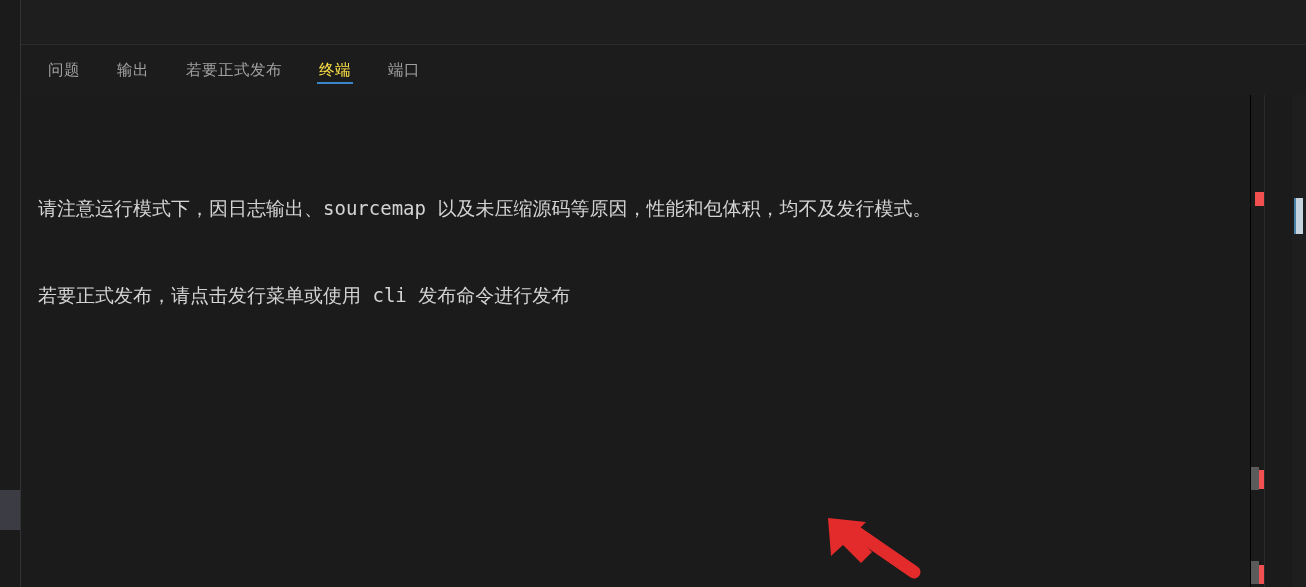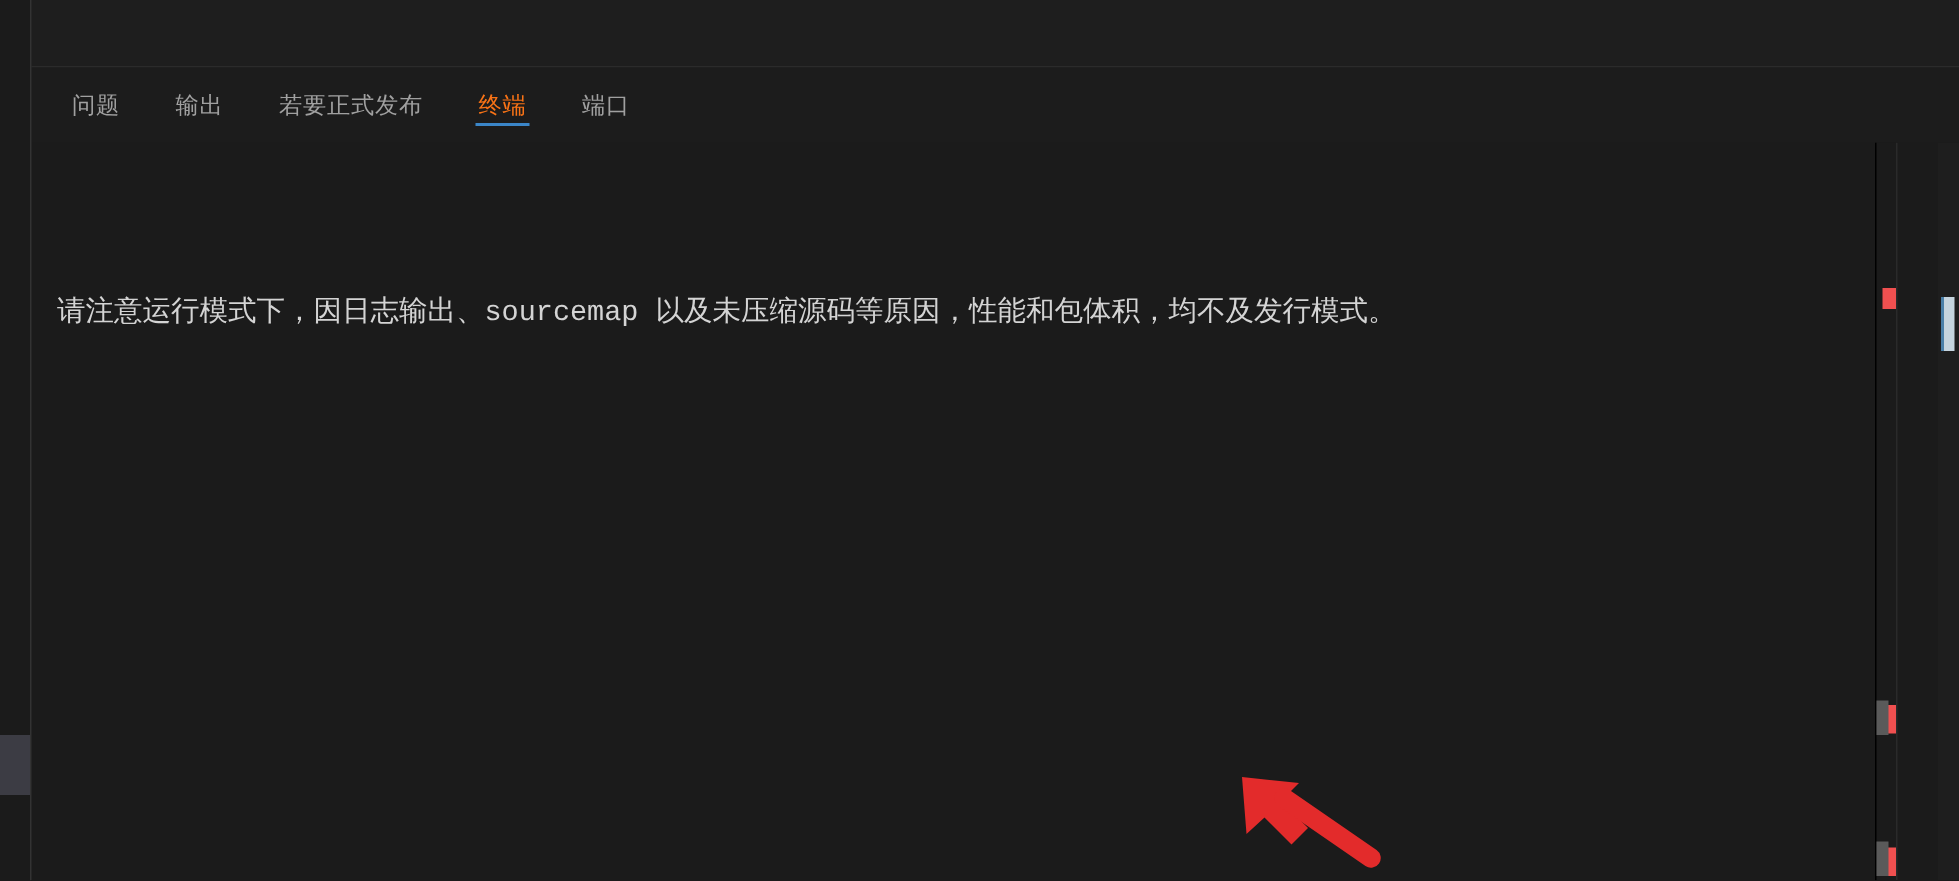--- a/index.html
+++ b/index.html
@@ -74,21 +74,21 @@
     align-items: center;
     padding: 0 12px;
     margin-right: 13px;
     font-size: 15.5px;
     color: #a0a0a0;
     letter-spacing: .5px;
     cursor: pointer;
     user-select: none;
     white-space: nowrap;
   }
-  .tab.active { color: #f97316; }
+  .tab.active { color: #fde047; }
   .tab.active::after {
     content: "";
     position: absolute;
     left: 10px; right: 10px;
     bottom: 11px;
     height: 2px;
     background: #3b86c8;
   }
 
   
@@ -104,21 +104,21 @@
     top: 12px;
     right: 58px;
     bottom: 0;
     font-family: "DejaVu Sans Mono", "Liberation Mono", monospace;
     font-size: 19px;
     line-height: 29px;
     color: #cccccc;
     white-space: pre-wrap;
     word-break: break-all;
   }
-  .ln { min-height: 29px; font-family: Liberation Mono, monospace; }
+  .ln { min-height: 29px; }
   .ln.blank { height: 29px; }
 
   .c-white { color: #d4d4d4; }
 
   
   .ruler {
     position: absolute;
     top: 0;
     right: 41px;
     width: 15px;
@@ -193,20 +193,21 @@
       <div class="tab">
         <span>端口</span>
       </div>
     </div>
 
     <div class="term-wrap">
 
       <div class="term">
 
         <div class="ln c-white">请注意运行模式下，因日志输出、sourcemap 以及未压缩源码等原因，性能和包体积，均不及发行模式。</div>
+        <div class="ln c-white">若要正式发布，请点击发行菜单或使用 cli 发布命令进行发布</div>
 
         <div class="ln blank"></div>
 
         
 
         
 
         
 
         

